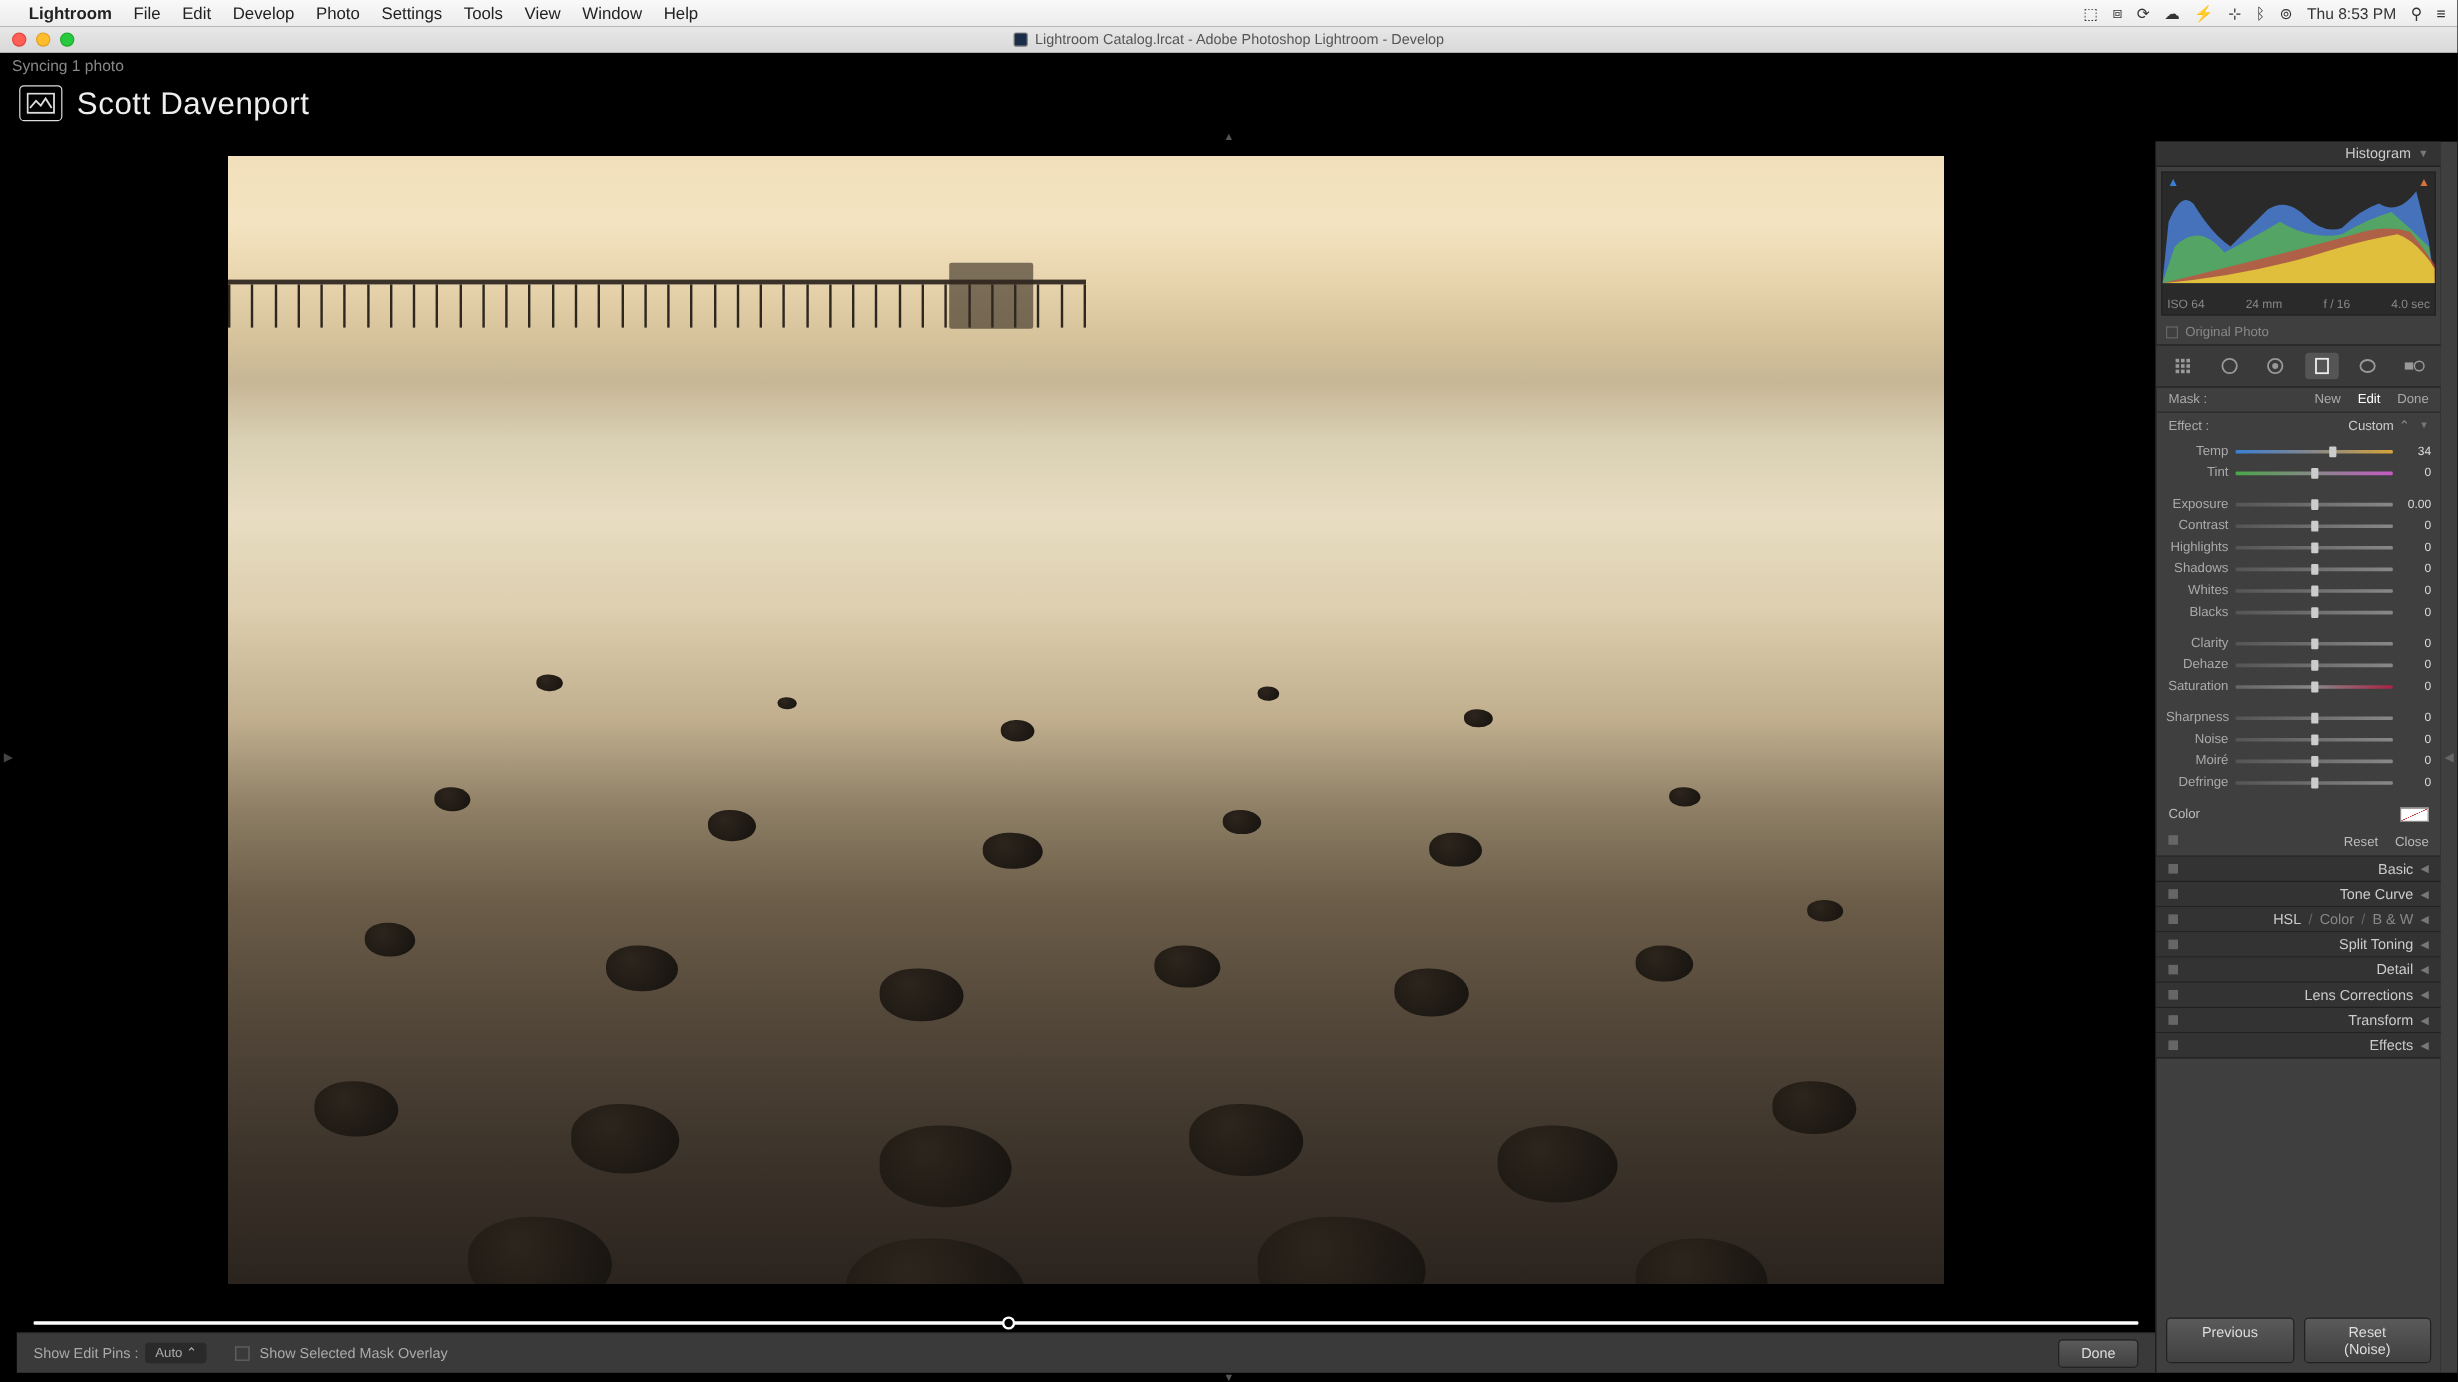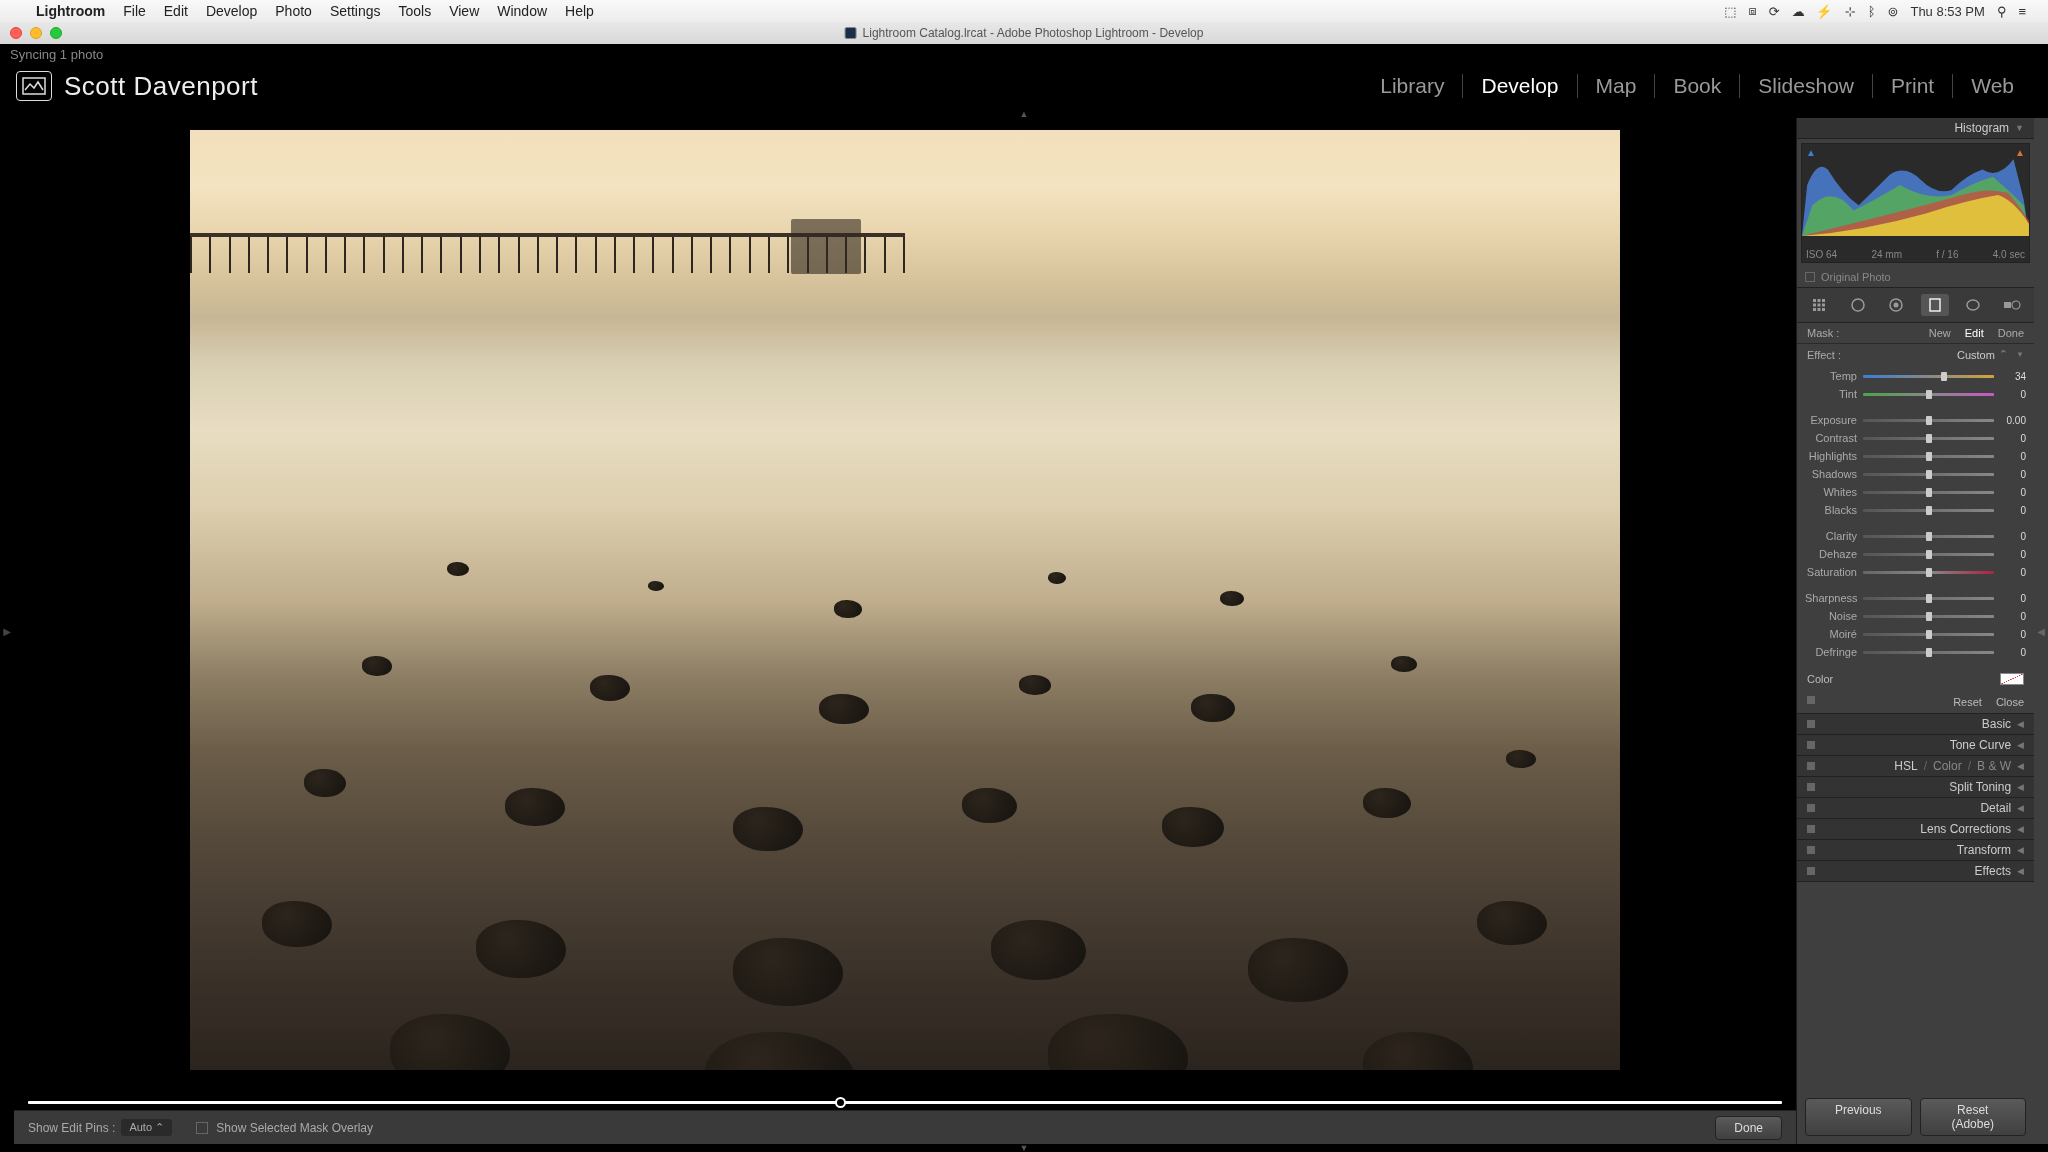--- a/index.html
+++ b/index.html
@@ -1,19 +1,19 @@
 <!DOCTYPE html>
 <html><head>
 <meta charset="utf-8">
 <style>
 * { margin: 0; padding: 0; box-sizing: border-box; font-family: "Myriad Pro", "Helvetica Neue", Arial, sans-serif; }
 body { background: #1a1a1a; color: #bbb; width: 2048px; height: 1152px; overflow: hidden; font-size: 14px; }
 
 
-.mac-menubar { background: linear-gradient(#f9f9f9, #ececec); height: 22px; display: flex; align-items: center; padding: 0 22px; color: #222; font-size: 14px; }
+.mac-menubar { background: linear-gradient(#f9f9f9, #ececec); height: 22px; display: flex; align-items: center; padding: 0 10px; color: #222; font-size: 14px; }
 .mac-menubar .apple { font-size: 15px; margin-right: 14px; }
 .mac-menubar .app-name { font-weight: bold; margin-right: 18px; }
 .mac-menubar .menu-item { margin-right: 18px; cursor: default; }
 .mac-menubar .spacer { flex: 1; }
 .mac-menubar .status-icons { display: flex; align-items: center; gap: 12px; font-size: 13px; }
 .mac-menubar .status-icons span { color: #333; }
 
 
 .window-titlebar { background: linear-gradient(#e8e8e8, #d8d8d8); height: 22px; display: flex; align-items: center; position: relative; font-size: 12px; color: #555; }
 .traffic-lights { display: flex; gap: 8px; margin-left: 10px; }
@@ -171,29 +171,20 @@
 
   <div class="identity-bar">
     <div class="logo">
       <svg viewBox="0 0 24 18">
           <rect x="1" y="1" width="22" height="16" fill="none" stroke="#ddd" stroke-width="1.5"></rect>
           <polyline points="3,13 8,7 12,11 16,5 21,13" fill="none" stroke="#ddd" stroke-width="1.5"></polyline>
         </svg>
     </div>
     <div class="name">Scott Davenport</div>
     <div class="spacer"></div>
-    <div class="module-picker" id="module-picker">
-        <span class="mod">Library</span>
-        <span class="mod active">Develop</span>
-        <span class="mod">Map</span>
-        <span class="mod">Book</span>
-        <span class="mod">Slideshow</span>
-        <span class="mod">Print</span>
-        <span class="mod">Web</span>
-      </div>
   </div>
 
   <div class="collapse-handle">▲</div>
 
   <div class="main-area">
     <div class="left-rail">▶</div>
 
     <div class="center-pane">
       <div class="canvas-wrap">
         <div class="photo-canvas">
@@ -533,21 +524,21 @@
           </div>
           <div class="section-hdr">
             <span class="sw"></span>
             <span style="margin-left: auto;">Effects</span>
             <span class="tri">◀</span>
           </div>
         </div>
 
       <div class="right-bottom-buttons">
         <span class="btn">Previous</span>
-        <span class="btn">Reset (Adobe)</span>
+        <span class="btn">Reset (Noise)</span>
       </div>
     </div>
 
     <div class="right-rail">◀</div>
   </div>
 
   <div class="collapse-handle-bottom">▼</div>
 </div>
 
 </body></html>

